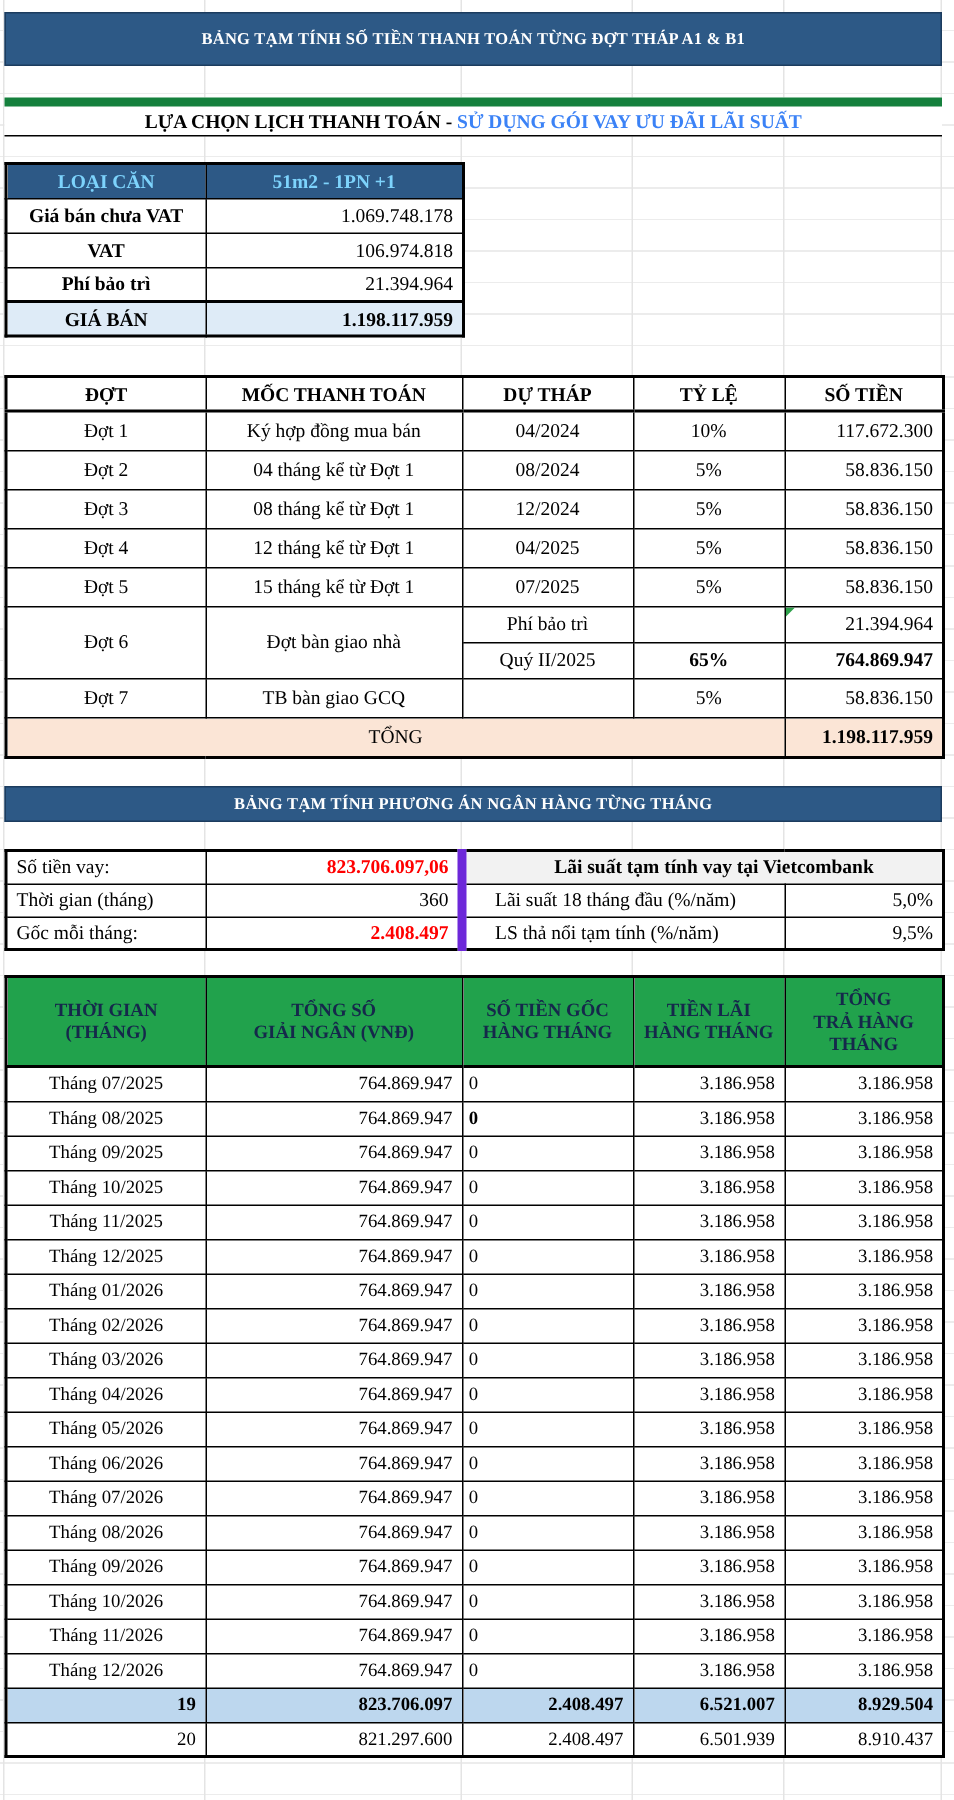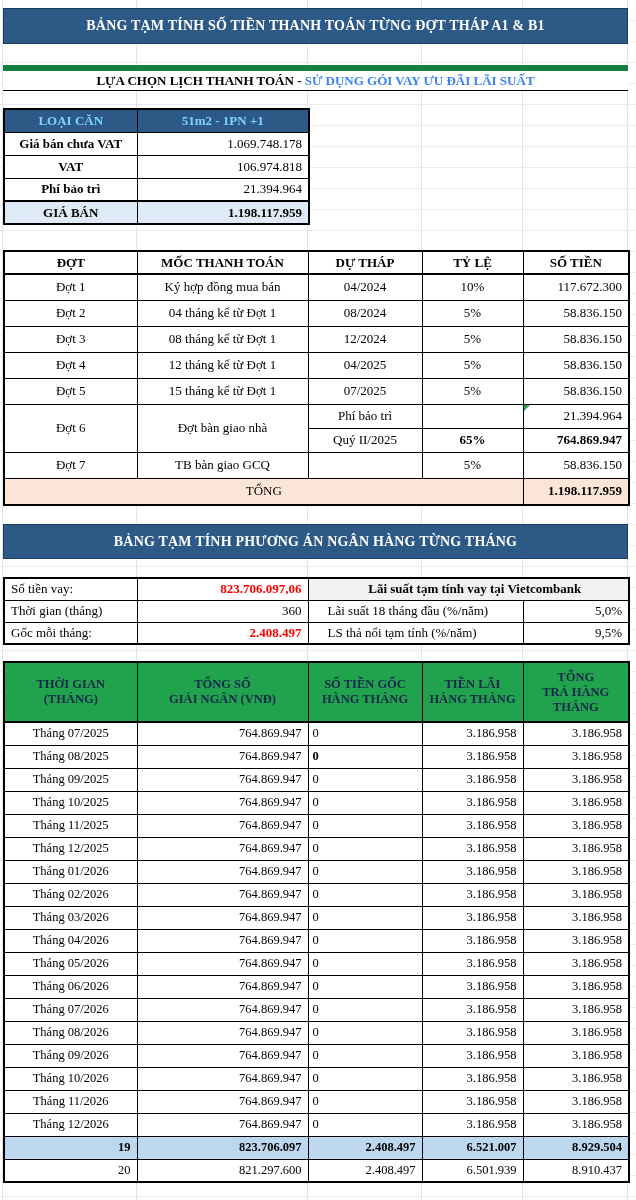--- a/index.html
+++ b/index.html
@@ -20,21 +20,21 @@
     background-repeat:no-repeat,no-repeat,no-repeat,no-repeat,no-repeat,no-repeat,repeat;
     background-size:1px 100%,1px 100%,1px 100%,1px 100%,1px 100%,1px 100%,auto;
     background-position:2px 0,136px 0,307px 0,421px 0,522px 0,627px 0,0 0;
   }
   .sheet { padding-top:8px; }
 
   .bar {
     margin-left:3px; width:625px; height:36px;
     background:#2d5986; color:#fff;
     display:flex; align-items:center; justify-content:center;
-    font-weight:bold; font-size:14px; letter-spacing:.2px;
+    font-weight:bold; font-size:11px; letter-spacing:.2px;
     border:1px solid #1c3c5e;
   }
   .subtitle {
     margin-top:21px; margin-left:3px; width:625px; height:26px;
     background:#fff; border-top:6px solid #15803d; border-bottom:1px solid #000;
     display:flex; align-items:center; justify-content:center;
     font-weight:bold; font-size:13px;
   }
   .subtitle .red { color:#3b82f6; white-space:pre; }
   .subtitle .blk { white-space:pre; }
@@ -62,21 +62,21 @@
   .tri-cell { position:relative; }
   .err-tri { position:absolute; top:0; left:0; width:0; height:0;
     border-top:6px solid #2fa14b; border-right:6px solid transparent; }
 
   
   .loan { margin-top:18px; margin-left:3px; width:625px; border:2px solid #000; }
   .loan td { height:22px; }
   .loan .lab { text-align:left; }
   .loan .val { text-align:right; }
   .loan .red { color:#ff0000; font-weight:bold; }
-  .loan .sepL { border-left:1px solid #6d28d9;padding-left:19px; }
+  .loan .sepL { border-left:6px solid #6d28d9;padding-left:19px; }
   .loan .vcb { background:#f2f2f2; font-weight:bold; text-align:center; }
 
   
   .monthly { margin-top:16px; margin-left:3px; width:625px; border:2px solid #000; }
   .monthly th {
     background:#21a24c; color:#15284b; font-weight:bold;
     height:60px; text-align:center; vertical-align:middle;
     white-space:pre-line; font-size:12.5px; border-bottom:2px solid #000;
   }
   .monthly td { height:23px; font-size:12.5px; }
@@ -199,21 +199,21 @@
         <td>5%</td>
         <td class="money">58.836.150</td>
       </tr>
       <tr class="total">
         <td colspan="4">TỔNG</td>
         <td class="money">1.198.117.959</td>
       </tr>
     </tbody>
   </table>
 
-  <div class="bar" style="margin-top:18px;height:35px;">BẢNG TẠM TÍNH PHƯƠNG ÁN NGÂN HÀNG TỪNG THÁNG</div>
+  <div class="bar" style="margin-top:18px;height:24px;">BẢNG TẠM TÍNH PHƯƠNG ÁN NGÂN HÀNG TỪNG THÁNG</div>
 
   <table class="loan">
     <colgroup>
       <col style="width:133px">
         <col style="width:171px">
         <col style="width:215px">
         <col style="width:106px">
     </colgroup>
     <tbody>
         <tr>

